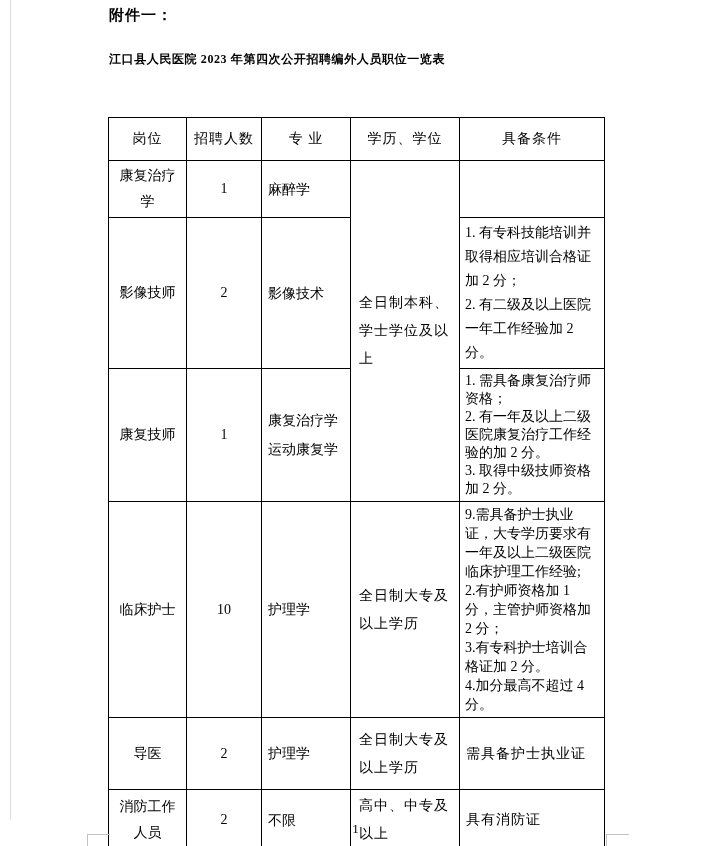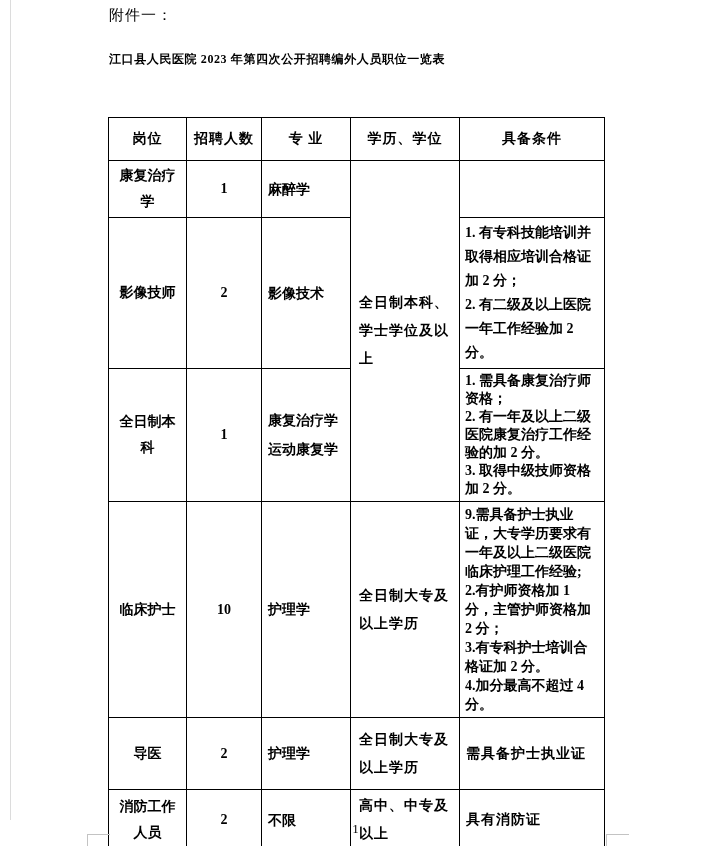--- a/index.html
+++ b/index.html
@@ -2,28 +2,28 @@
 <html><head>
 <meta charset="utf-8">
 <style>
   html,body{margin:0;padding:0;}
   body{
     width:711px;height:846px;background:#ffffff;color:#000;
     font-family:"Liberation Serif","DejaVu Serif",serif;
   }
   .page{position:relative;width:711px;height:846px;background:#fff;overflow:hidden;}
   .page-edge-left{position:absolute;left:10px;top:0;width:1px;height:820px;background:#dcdcdc;}
-  .attachment-label{position:absolute;left:109px;top:6px;font-size:15px;font-weight:normal;letter-spacing:1px;text-align:center;}
+  .attachment-label{position:absolute;left:109px;top:6px;font-size:15px;font-weight:bold;letter-spacing:1px;text-align:center;}
   .doc-title{position:absolute;left:109px;top:51px;font-size:12px;font-weight:bold;letter-spacing:0.6px;white-space:nowrap;}
   table.jobs{
     position:absolute;left:108px;top:117px;width:496px;
     border-collapse:collapse;table-layout:fixed;
   }
   table.jobs th,table.jobs td{
-    border:1.5px solid #000;font-size:14px;font-weight:bold;
+    border:1.5px solid #000;font-size:14px;font-weight:normal;
     overflow:hidden;word-break:break-all;
   }
   th.hcell{text-align:center;vertical-align:middle;letter-spacing:1px;}
   td.c-pos{ text-align:center;vertical-align:middle;padding:2px 8px;line-height:26px;}
   td.c-count{text-align:center;vertical-align:middle;padding:2px 6px;}
   td.c-major{text-align:left;vertical-align:middle;padding:2px 6px;line-height:29px;}
   td.c-edu{ text-align:left;vertical-align:middle;padding:2px 2px 2px 8px;line-height:28px;letter-spacing:1px;}
   td.c-cond{text-align:left;vertical-align:middle;padding:3px 4px 3px 5px;line-height:19px;margin-left:10px;}
   td.c-cond.lh-loose{line-height:24px;}
   td.c-cond.lh-mid{line-height:18px;}
@@ -73,21 +73,21 @@
       <td class="c-pos">影像技师</td>
       <td class="c-count">2</td>
       <td class="c-major">影像技术</td>
       <td class="c-cond lh-loose">
         <div>1. 有专科技能培训并取得相应培训合格证加 2 分；</div>
         <div>2. 有二级及以上医院一年工作经验加 2 分。</div>
       </td>
     </tr>
 
     <tr class="h-r3">
-      <td class="c-pos">全日制本科</td>
+      <td class="c-pos">康复技师</td>
       <td class="c-count">1</td>
       <td class="c-major">
         <div>康复治疗学</div>
         <div>运动康复学</div>
       </td>
       <td class="c-cond lh-mid">
         <div>1. 需具备康复治疗师资格；</div>
         <div>2. 有一年及以上二级医院康复治疗工作经验的加 2 分。</div>
         <div>3. 取得中级技师资格加 2 分。</div>
       </td>

